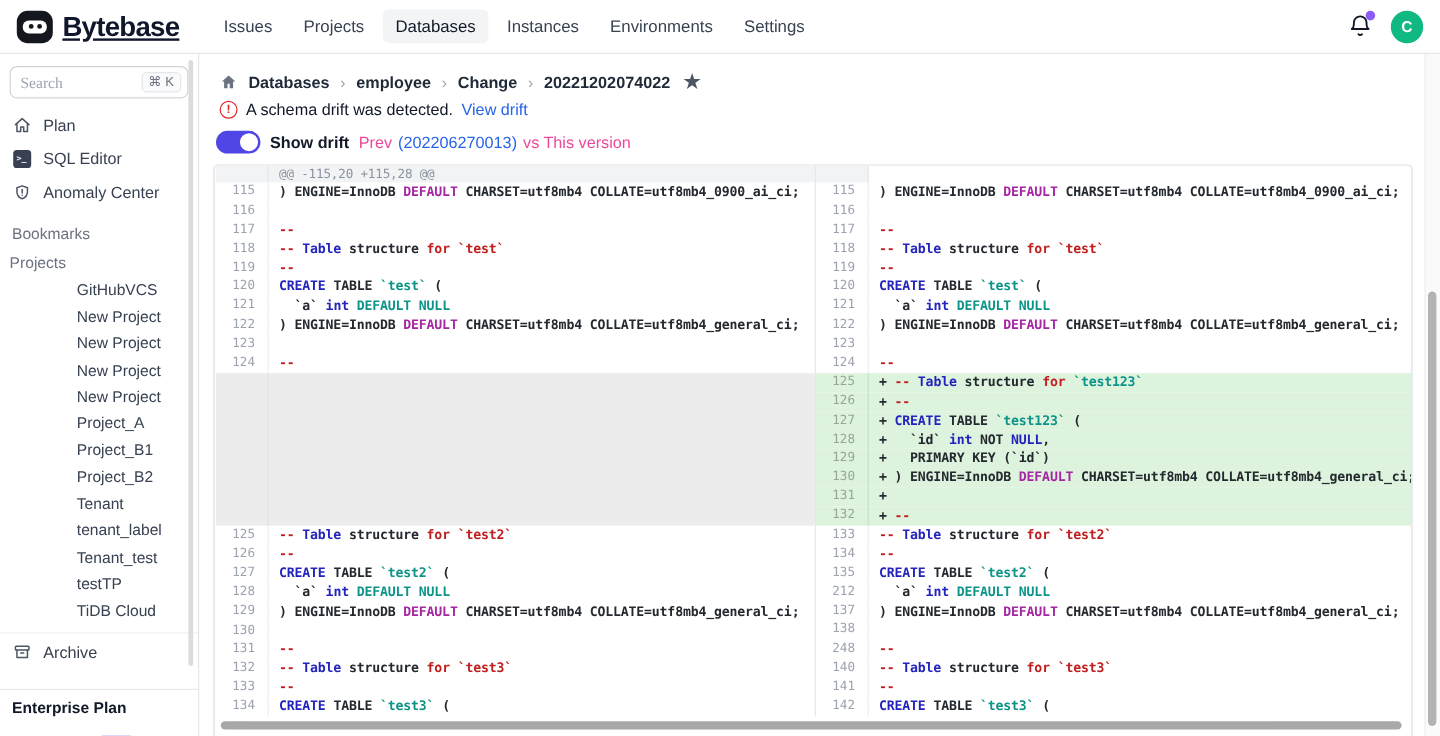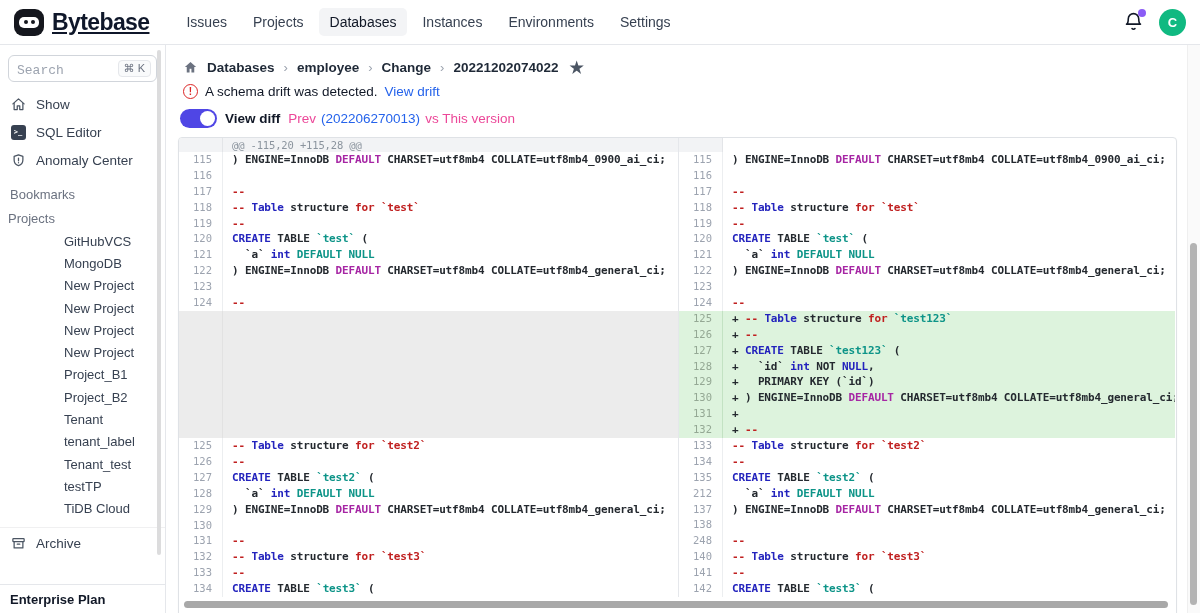--- a/index.html
+++ b/index.html
@@ -23,36 +23,36 @@
   .bell-dot { position:absolute; right:-1px; top:-2px; width:8px; height:8px; border-radius:50%; background:#8b5cf6; }
   .avatar { width:27px; height:27px; border-radius:50%; background:#10b981; color:#fff; font-size:13px;
             font-weight:700; display:flex; align-items:center; justify-content:center; cursor:pointer; }
 
   
   .sidebar { position:absolute; left:0; top:45px; width:166px; height:568px; background:#fff;
              border-right:1px solid #e5e7eb; z-index:4; }
   .search-box { margin:10px 8px 8px 8px; height:27px; border:1px solid #d1d5db; border-radius:6px;
                 display:flex; align-items:center; padding:0 5px 0 8px; background:#fff; }
   .search-box input { border:none; outline:none; width:88px; font-size:13px; color:#374151;
-                      font-family:Liberation Mono, monospace; }
+                      font-family:Liberation Serif, serif; }
   .search-box input::placeholder { color:#9ca3af; }
   .kbd { font-size:11px; color:#6b7280; border:1px solid #e5e7eb; background:#f9fafb; border-radius:4px;
          padding:1px 5px; white-space:nowrap; }
   .side-item { display:flex; align-items:center; gap:10px; height:28px; padding-left:10px;
                font-size:13.5px; color:#374151; cursor:pointer; }
   .side-item .ic { width:16px; display:flex; justify-content:center; color:#4b5563; }
   .term-ic { display:inline-block; width:15px; height:15px; background:#374151; border-radius:3px;
              color:#fff; font-family:"DejaVu Sans Mono",monospace; font-size:7px; font-weight:700;
              line-height:15px; text-align:center; }
   .side-label { font-size:13px; color:#6b7280; padding-left:8px; height:24px; display:flex; align-items:center; }
   .proj-item { font-size:13px; color:#374151; padding-left:20px; height:22.3px; display:flex;
                align-items:center; cursor:pointer; white-space:nowrap;margin-left:44px; }
   .side-divider { border-top:1px solid #f0f0f1; margin-top:7px; }
   .archive-row { margin-top:2px; }
-  .plan-bar { position:absolute; left:0; bottom:0; width:165px; height:29px; border-top:1px solid #e5e7eb;
+  .plan-bar { position:absolute; left:0; bottom:10px; width:165px; height:29px; border-top:1px solid #e5e7eb;
               display:flex; align-items:center; padding-left:10px; font-size:13px; font-weight:700; color:#111827; background:#fff; }
   .side-scroll { position:absolute; left:157px; top:5px; width:4px; height:505px; background:#dcdcdd; border-radius:2px; }
 
   
   .main { position:absolute; left:166px; top:45px; right:0; bottom:0; background:#fff; }
   .breadcrumb { position:absolute; left:17px; top:13px; display:flex; align-items:center; gap:9px;
                 font-size:13.5px; font-weight:600; color:#1f2937; }
   .crumb { cursor:pointer; }
   .crumb-sep { color:#9ca3af; font-weight:400; font-size:13px; }
   .star { color:#4b5563; font-size:16px; margin-left:2px; }
@@ -64,21 +64,21 @@
 
   .diffbar { position:absolute; left:14px; top:64px; display:flex; align-items:center; gap:8px; font-size:13.5px; }
   .toggle { position:relative; width:37px; height:19px; border-radius:10px; background:#4f46e5; cursor:pointer; }
   .toggle .knob { position:absolute; right:2px; top:2px; width:15px; height:15px; border-radius:50%; background:#fff; }
   .t-label { font-weight:700; color:#111827; }
   .t-gray { color:#ec4899; }
 
   
   .panel { position:absolute; left:12px; top:92px; width:999px; height:482px; background:#fff;
            border:1px solid #dfe2e6; border-radius:4px; box-shadow:0 1px 2px rgba(0,0,0,0.04); overflow:hidden; }
-  .cols { display:flex; }
+  .cols { display:flex;justify-content:center; }
   .col { width:499px; flex:none; }
   .col.right { width:497px; border-left:1px solid #e5e7eb; }
   .drow { display:flex; height:15.9px; line-height:15.9px; }
   .gut { width:44px; flex:none; text-align:right; padding-right:10px; color:#9ca3af;
          font-family:"DejaVu Sans Mono",monospace; font-size:10.5px; border-right:1px solid #eceef0; }
   .codec { flex:1; white-space:pre; overflow:hidden; padding-left:9px; font-family:"DejaVu Sans Mono",monospace;
            font-size:11px; font-weight:700; color:#24292f; letter-spacing:-0.15px; }
   .hunkrow { height:14px; line-height:14px; background:#f2f3f5; }
   .hunkrow .gut { border-right-color:#e3e5e8; }
   .hunkrow.hunkr { background:transparent; }
@@ -140,21 +140,21 @@
     <span class="kbd">⌘ K</span>
   </div>
   <div id="side-nav">
       <div class="side-item">
         <span class="ic">
           <svg width="15" height="15" viewBox="0 0 24 24" fill="none" stroke="#4b5563" stroke-width="2" stroke-linecap="round" stroke-linejoin="round">
             <path d="M3 11l9-8 9 8"></path>
             <path d="M5 10v10h5v-6h4v6h5V10"></path>
           </svg>
         </span>
-        <span>Show</span>
+        <span>Plan</span>
       </div>
       <div class="side-item">
         <span class="ic">
           <span class="term-ic">&gt;_</span>
         </span>
         <span>SQL Editor</span>
       </div>
       <div class="side-item">
         <span class="ic">
           <svg width="15" height="15" viewBox="0 0 24 24" fill="none" stroke="#4b5563" stroke-width="2" stroke-linecap="round" stroke-linejoin="round">
@@ -163,25 +163,25 @@
             <line x1="12" y1="15.5" x2="12" y2="15.6"></line>
           </svg>
         </span>
         <span>Anomaly Center</span>
       </div>
     </div>
   <div class="side-label" style="margin-top:8px;padding-left:10px;">Bookmarks</div>
   <div class="side-label">Projects</div>
   <div id="projects-list">
       <div class="proj-item">GitHubVCS</div>
-      <div class="proj-item">MongoDB</div>
       <div class="proj-item">New Project</div>
       <div class="proj-item">New Project</div>
       <div class="proj-item">New Project</div>
       <div class="proj-item">New Project</div>
+      <div class="proj-item">Project_A</div>
       <div class="proj-item">Project_B1</div>
       <div class="proj-item">Project_B2</div>
       <div class="proj-item">Tenant</div>
       <div class="proj-item">tenant_label</div>
       <div class="proj-item">Tenant_test</div>
       <div class="proj-item">testTP</div>
       <div class="proj-item">TiDB Cloud</div>
     </div>
   <div class="side-divider"></div>
   <div class="side-item archive-row">
@@ -221,21 +221,21 @@
   <div class="alert-row">
     <span class="alert-ic">!</span>
     <span>A schema drift was detected.</span>
     <span class="link">View drift</span>
   </div>
 
   <div class="diffbar">
     <div class="toggle">
         <div class="knob"></div>
       </div>
-    <span class="t-label">View diff</span>
+    <span class="t-label">Show drift</span>
     <span class="t-gray">Prev</span>
     <span class="link" style="margin-left:-3px;">(202206270013)</span>
     <span class="t-gray" style="margin-left:-3px;">vs This version</span>
   </div>
 
   <div class="panel">
     <div class="cols">
       <div class="col left" id="diff-left">
           <div class="drow hunkrow">
             <div class="gut"></div>

